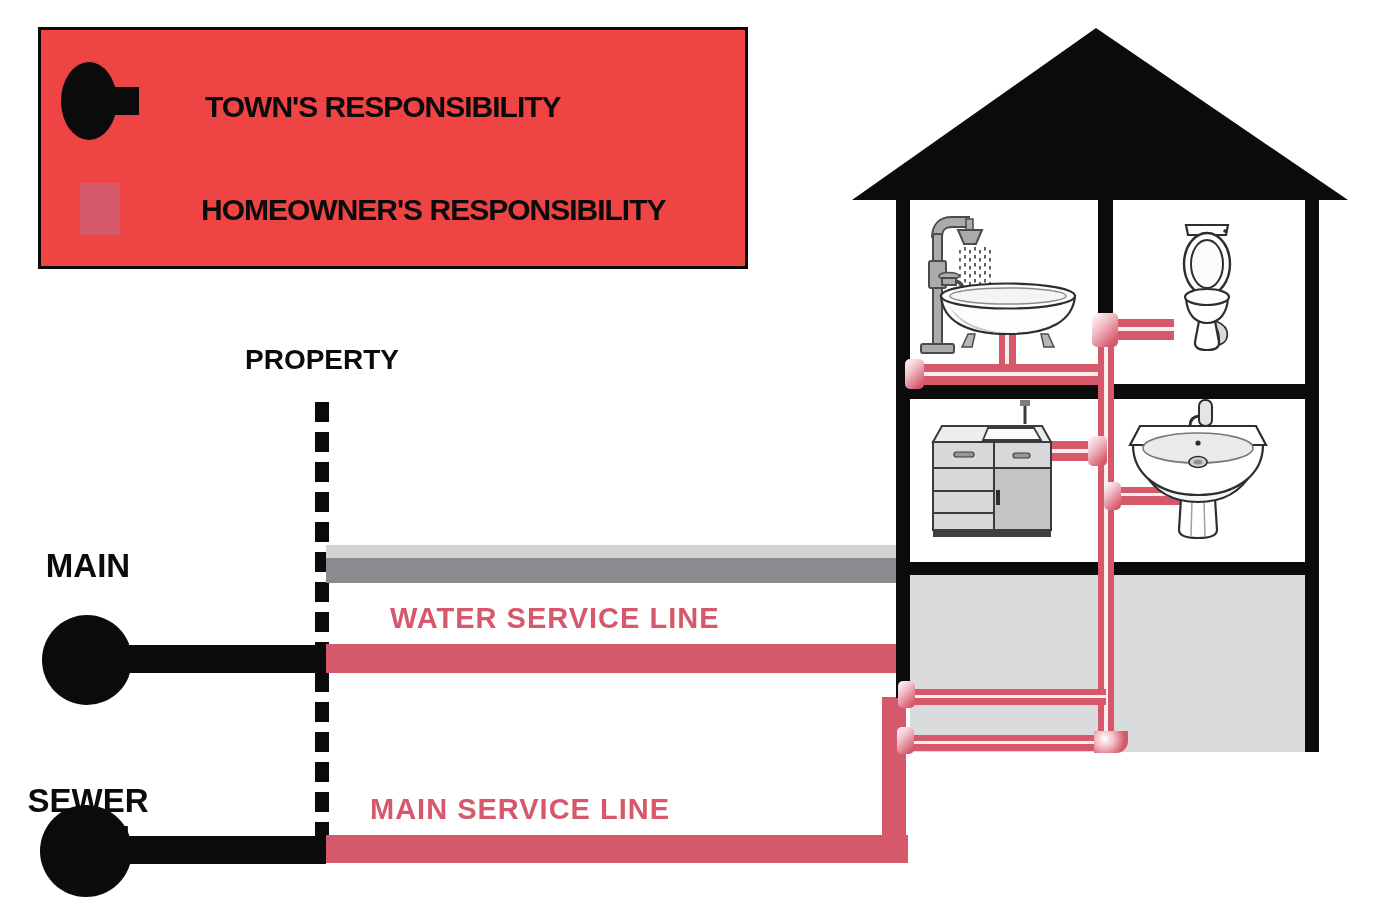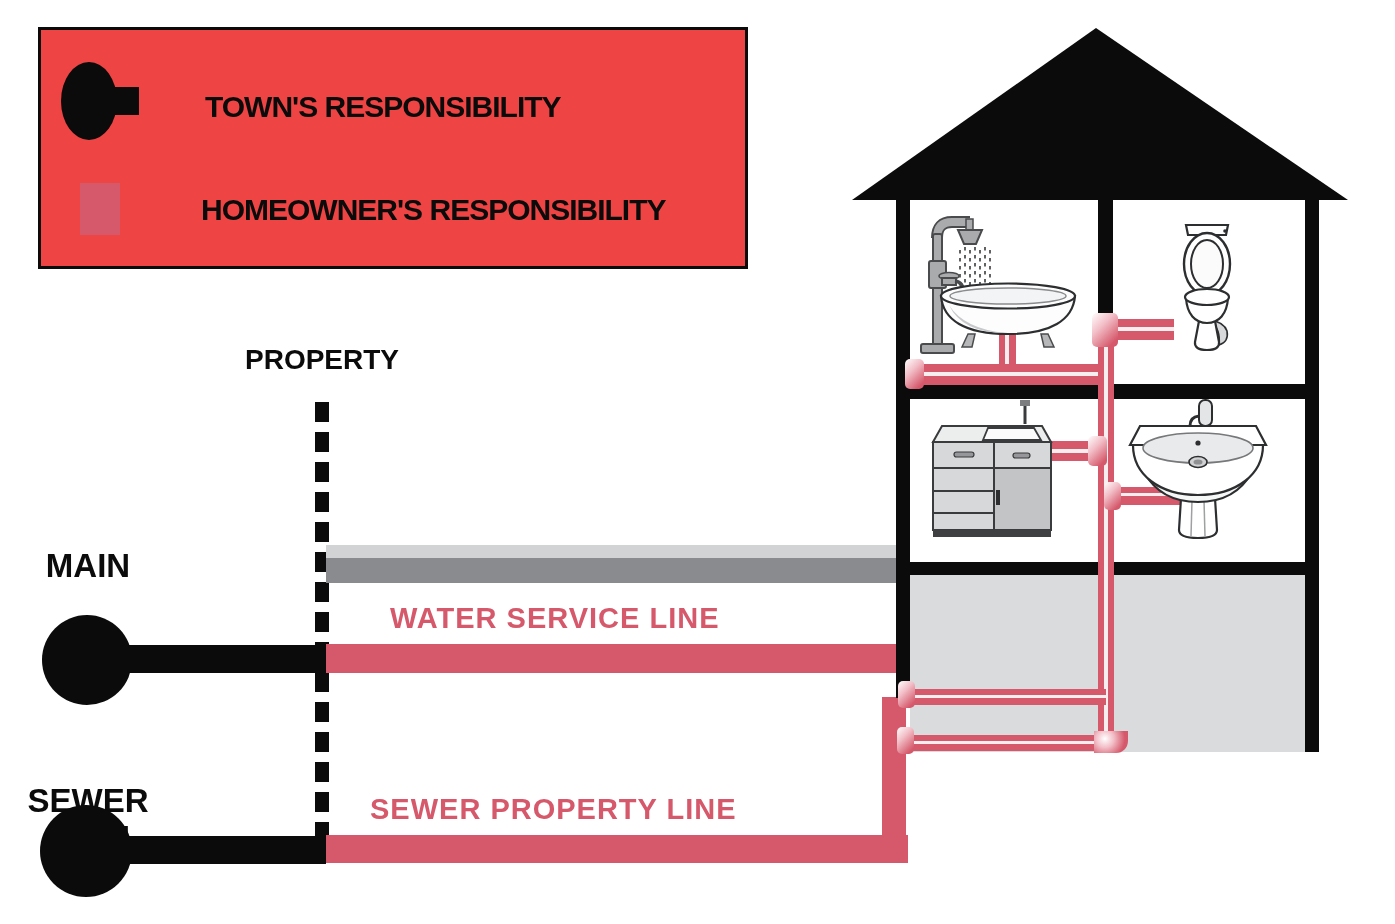--- a/index.html
+++ b/index.html
@@ -113,21 +113,21 @@
     <div>SEWER</div>
     <div>MAIN</div>
   </div>
   <div class="abs main-circle sewer-circle"></div>
   <div class="abs pipe-black sewer-main-pipe"></div>
 
   <div class="abs pipe-red water-service-pipe"></div>
   <div class="abs pipe-red sewer-service-pipe"></div>
   <div class="abs pipe-red sewer-riser"></div>
   <div class="abs svc-label ws-label">WATER SERVICE LINE</div>
-  <div class="abs svc-label ss-label">SEWER PROPERTY LINE</div>
+  <div class="abs svc-label ss-label">MAIN SERVICE LINE</div>
 
   <svg class="abs" style="left:850px;top:26px;" width="500" height="176" viewBox="0 0 500 176">
     <polygon points="2,174 246,2 498,174" fill="#0b0b0c"></polygon>
   </svg>
   <div class="abs wall left-wall"></div>
   <div class="abs wall right-wall"></div>
   <div class="abs wall divider-wall"></div>
   <div class="abs basement"></div>
   <div class="abs wall upper-slab"></div>
   <div class="abs wall ground-slab"></div>

